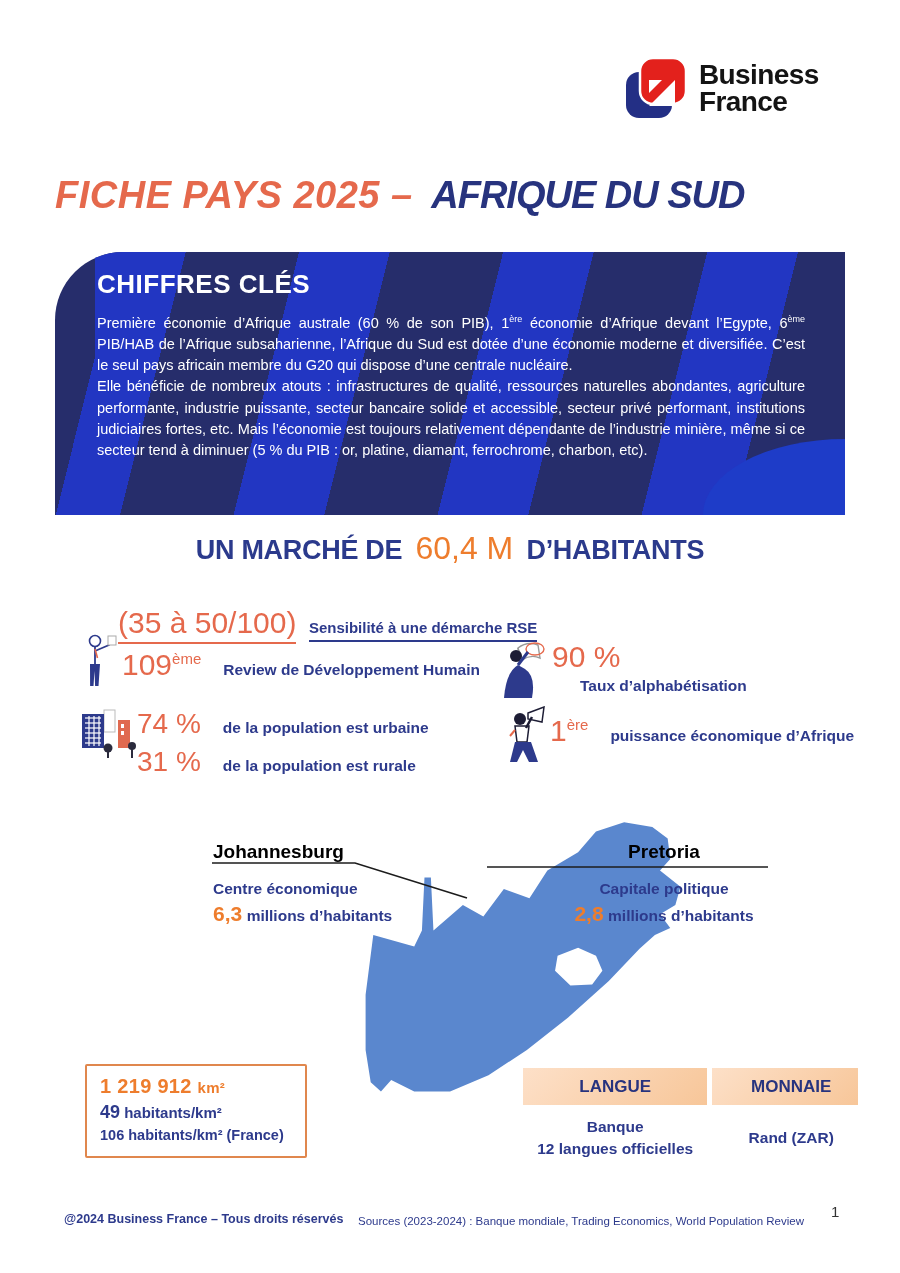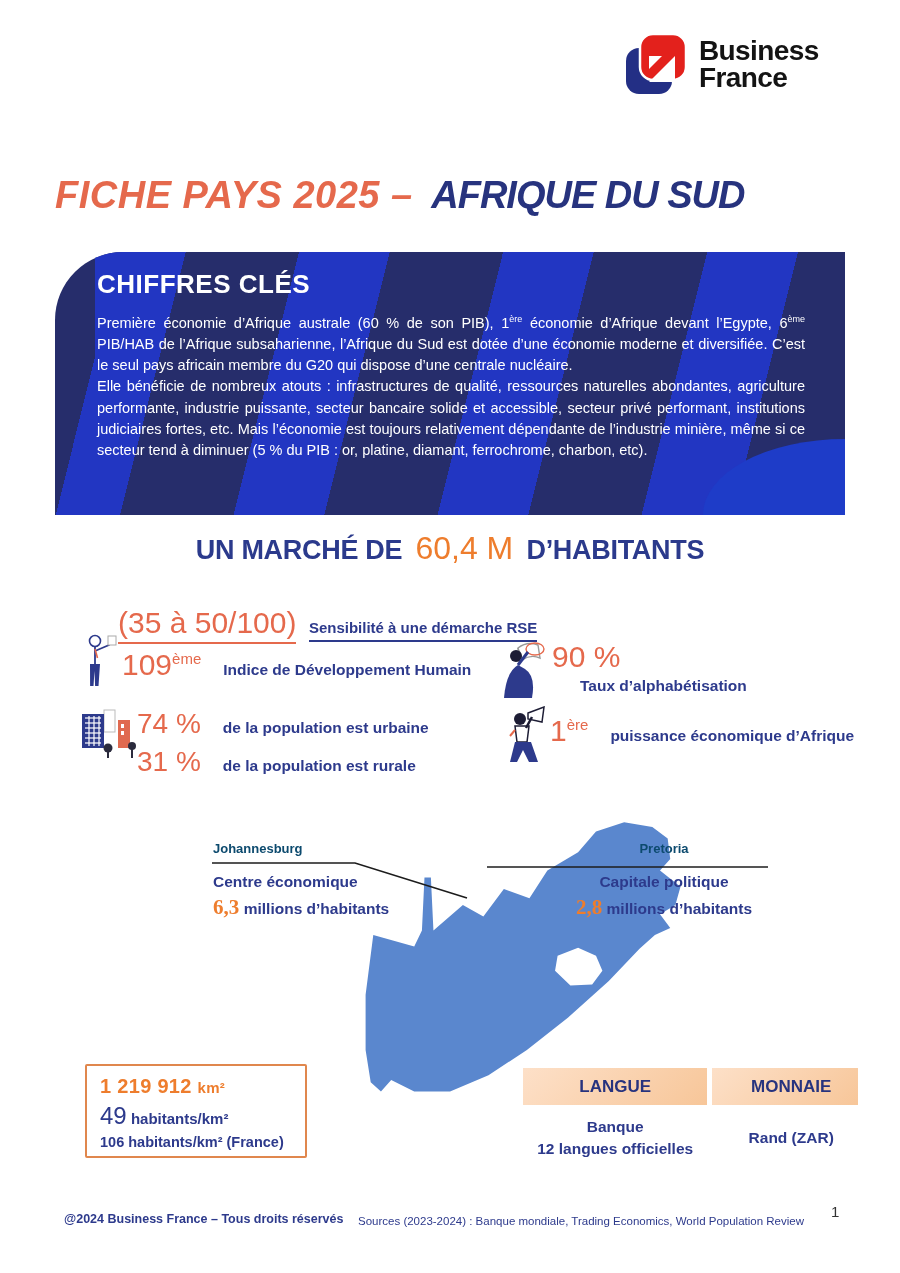--- a/index.html
+++ b/index.html
@@ -7,21 +7,21 @@
   .page {
     position:relative; width:900px; height:1273px; background:#ffffff;
     font-family:"Liberation Sans","DejaVu Sans",sans-serif; overflow:hidden;
   }
   .abs { position:absolute; }
 
   
   .rf-logo { left:52px; top:26px; }
   .rf-name { font-size:19px; font-weight:800; color:#1d1d1b; letter-spacing:1.2px; line-height:1.08; margin-top:5px; }
   .rf-motto { font-family:"DejaVu Serif","Liberation Serif",serif; font-style:italic; font-size:12px; color:#1d1d1b; margin-top:7px; line-height:1.3; }
-  .bf-logo { left:624px; top:32px; display:flex; align-items:center; gap:11px; }
+  .bf-logo { left:624px; top:56px; display:flex; align-items:center; gap:11px; }
   .bf-text { font-size:28px; font-weight:800; color:#141414; line-height:0.97; letter-spacing:-0.6px; }
 
   
   .title { left:55px; top:174px; font-size:38px; white-space:nowrap;font-style:italic; }
   .title .prefix { color:#E5694C; font-weight:600; letter-spacing:0.5px; }
   .title .country { color:#27337E; font-weight:900; letter-spacing:-1px; margin-left:8px; }
 
   
   .key-box {
     left:55px; top:252px; width:790px; height:263px;
@@ -50,33 +50,33 @@
   .rse-label { font-size:15px; font-weight:700; color:#2D3A8C; border-bottom:2px solid #2D3A8C; margin-left:8px; padding-bottom:4px; }
   .stat-num { font-size:30px; font-weight:500; color:#E5694C; white-space:nowrap; }
   .stat-num sup { font-size:15px; }
   .stat-label { font-size:15.5px; font-weight:600; color:#2D3A8C; white-space:nowrap; }
   .inline-stat { display:flex; align-items:baseline; gap:22px; }
   .stat-mid { font-size:28px; }
 
   
   .map-svg { left:55px; top:820px; }
   .city { white-space:nowrap; }
-  .city-name { font-size:13px; font-weight:800; color:#0c4a6e; }
+  .city-name { font-size:19px; font-weight:800; color:#000000; }
   .city-role { font-size:15.5px; font-weight:700; color:#2D3A8C; }
-  .city-pop-val { font-size:21px; font-weight:600; color:#EE7D2D;font-family:Liberation Serif, serif; }
+  .city-pop-val { font-size:21px; font-weight:600; color:#EE7D2D; }
   .city-pop-unit { font-size:15.5px; font-weight:600; color:#2D3A8C; }
   .right-align { text-align:center; }
 
   
   .area-box { left:85px; top:1064px; width:222px; height:94px;
     border:2px solid #E0874D; border-radius:2px; background:#fff; padding:9px 13px; }
   .area-l1 { font-size:20px; font-weight:800; color:#EE7D2D; letter-spacing:0.3px; }
   .area-l1 .unit { font-size:15px; }
   .area-l2 { font-size:15px; font-weight:600; color:#2D3A8C; margin-top:4px; }
-  .area-l2 .big { font-size:24px; font-weight:400; }
+  .area-l2 .big { font-size:18px; font-weight:700; }
   .area-l3 { font-size:14.5px; font-weight:600; color:#2D3A8C; margin-top:4px; }
 
   
   .info-table { left:523px; top:1068px; width:335px; }
   .tbl-row { display:flex; gap:5px; }
   .tbl-head .cell { height:37px; line-height:37px; text-align:center;
     background:linear-gradient(135deg,#FDE0C8,#F7C699); color:#27337E; font-weight:800; font-size:17px; }
   .cell-langue { flex:1.38; }
   .cell-monnaie { flex:1;padding-left:12px; }
   .tbl-body { margin-top:11px; }
@@ -135,21 +135,21 @@
   <svg class="abs" style="left:80px; top:632px;" width="38" height="56" viewBox="0 0 38 56">
     <circle cx="15" cy="9" r="5.5" fill="none" stroke="#2D3A8C" stroke-width="1.6"></circle>
     <path d="M15 15 L15 32" stroke="#2D3A8C" stroke-width="1.8" fill="none"></path>
     <path d="M15 19 L29 13 L33 9" stroke="#2D3A8C" stroke-width="1.6" fill="none"></path>
     <rect x="28" y="4" width="8" height="9" fill="#fff" stroke="#aaa"></rect>
     <path d="M15 17 l2.5 9" stroke="#E5694C" stroke-width="1.6"></path>
     <path d="M10 32 h10 l-1.5 22 h-3.4 l-0.6 -15 -1 15 h-3.4 Z" fill="#2D3A8C"></path>
   </svg>
   <div class="abs inline-stat" style="left:122px; top:648px;">
     <span class="stat-num"><span>109</span><sup>ème</sup></span>
-    <span class="stat-label">Indice de Développement Humain</span>
+    <span class="stat-label">Review de Développement Humain</span>
   </div>
 
   <svg class="abs" style="left:498px; top:640px;" width="50" height="58" viewBox="0 0 50 58">
     <path d="M20 8 Q29 1 40 5 L42 18 Q33 14 24 20 Z" fill="#fff" stroke="#999" stroke-width="1.4"></path>
     <path d="M20 8 L24 20 L20 22 Z" fill="#eee" stroke="#999" stroke-width="1"></path>
     <ellipse cx="37" cy="9" rx="9" ry="6" fill="none" stroke="#E5694C" stroke-width="1.4"></ellipse>
     <circle cx="18" cy="16" r="6" fill="#1d1d35"></circle>
     <path d="M6 58 Q8 32 20 25 L27 29 Q38 36 34 58 Z" fill="#2D3A8C"></path>
     <path d="M20 25 L30 12" stroke="#2D3A8C" stroke-width="3" fill="none"></path>
   </svg>

